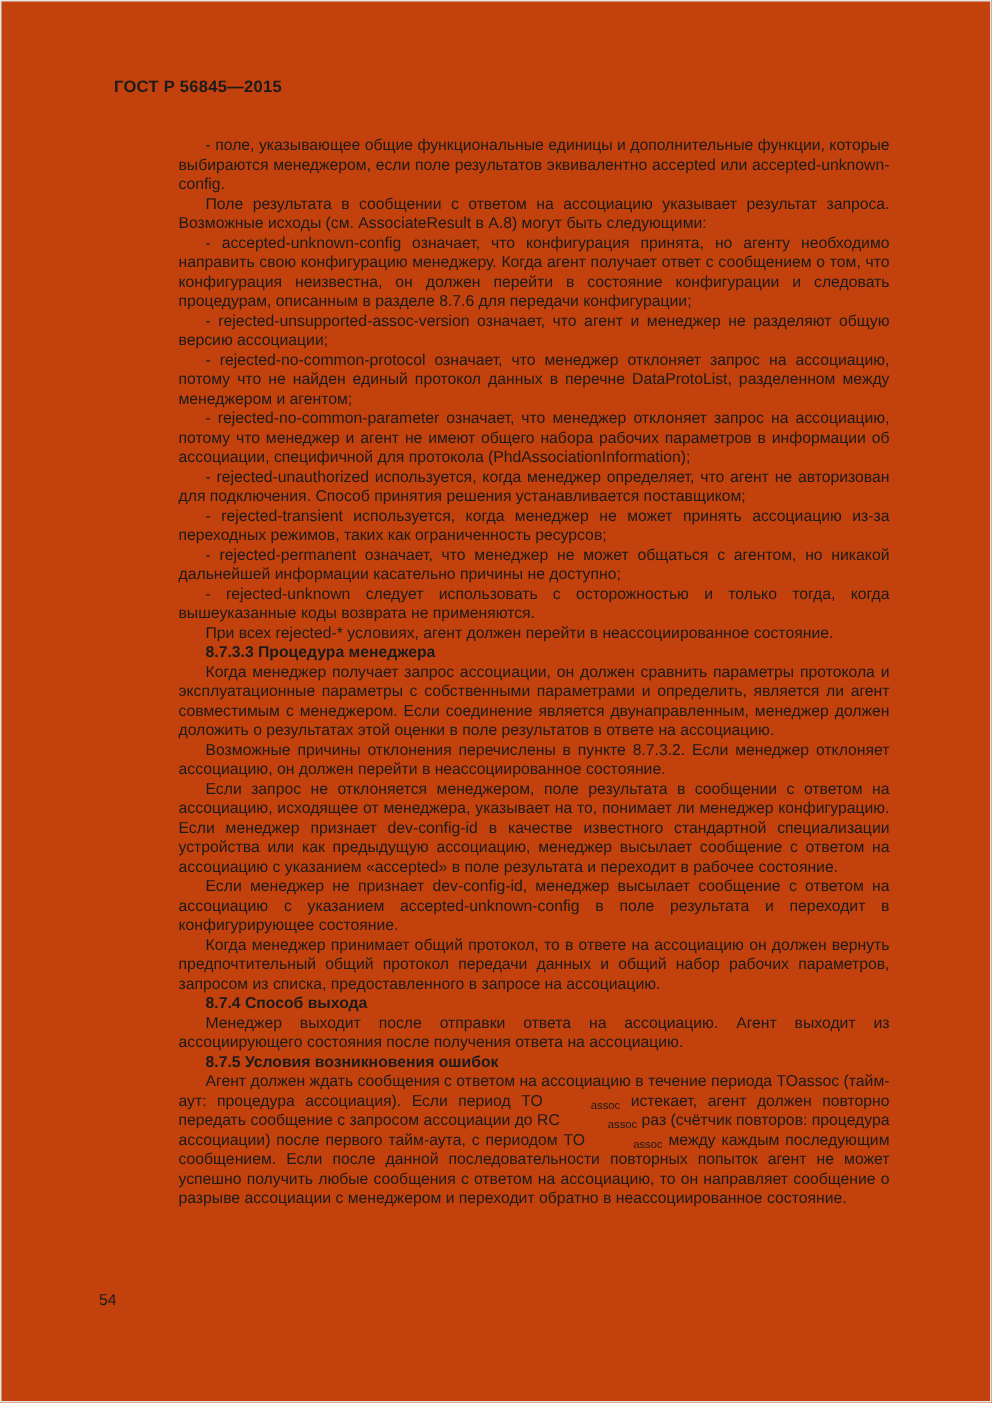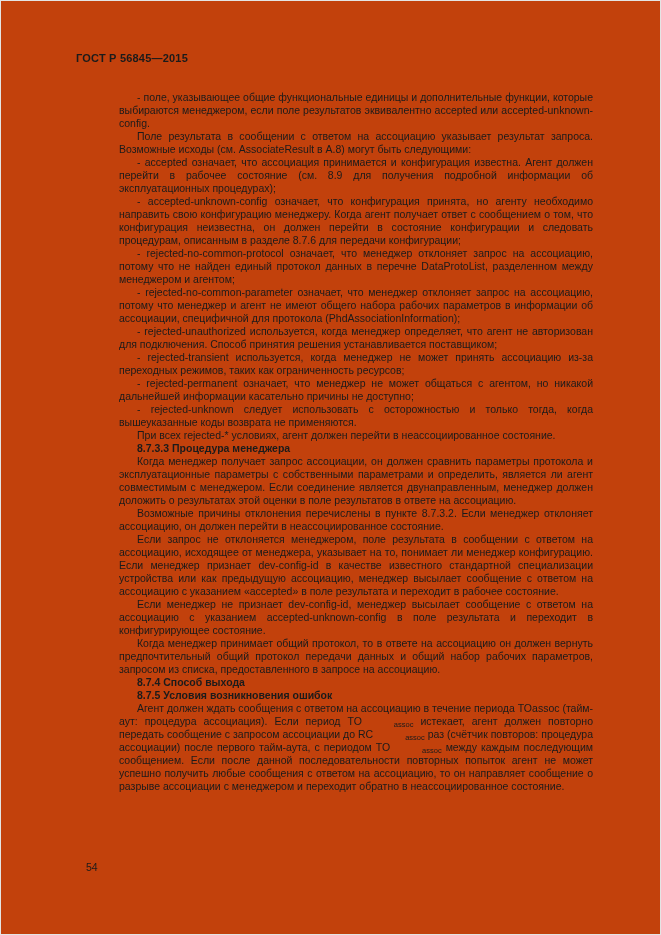--- a/index.html
+++ b/index.html
@@ -38,48 +38,49 @@
   .para { text-indent: 18px; margin-left: 43px; }
   .para.heading { font-weight: bold; }
   sub {
     font-size: 7.5px;
     line-height: 0;
     vertical-align: -2px;
     padding-left: 32px;
   }
   .page-number {
     position: absolute;
-    left: 85px;
+    left: 65px;
     top: 860px;
     font-size: 10.5px;
   }
 </style>
 </head>
 <body>
 
 <div class="page">
   <div class="doc-header">ГОСТ Р 56845—2015</div>
 
   <div class="doc-body">
       <div class="para"><span>- поле, указывающее общие функциональные единицы и дополнительные функции, которые выбираются менеджером, если поле результатов эквивалентно accepted или accepted-unknown-config.</span></div>
       <div class="para"><span>Поле результата в сообщении с ответом на ассоциацию указывает результат запроса. Возможные исходы (см. AssociateResult в А.8) могут быть следующими:</span></div>
-      <div class="para"><span>- accepted означает, что ассоциация принимается и конфигурация известна. Агент должен перейти в рабочее состояние (см. 8.9 для получения подробной информации об эксплуатационных процедурах);</span></div>
       <div class="para"><span>- accepted-unknown-config означает, что конфигурация принята, но агенту необходимо направить свою конфигурацию менеджеру. Когда агент получает ответ с сообщением о том, что конфигурация неизвестна, он должен перейти в состояние конфигурации и следовать процедурам, описанным в разделе 8.7.6 для передачи конфигурации;</span></div>
+      <div class="para"><span>- rejected-unsupported-assoc-version означает, что агент и менеджер не разделяют общую версию ассоциации;</span></div>
       <div class="para"><span>- rejected-no-common-protocol означает, что менеджер отклоняет запрос на ассоциацию, потому что не найден единый протокол данных в перечне DataProtoList, разделенном между менеджером и агентом;</span></div>
       <div class="para"><span>- rejected-no-common-parameter означает, что менеджер отклоняет запрос на ассоциацию, потому что менеджер и агент не имеют общего набора рабочих параметров в информации об ассоциации, специфичной для протокола (PhdAssociationInformation);</span></div>
       <div class="para"><span>- rejected-unauthorized используется, когда менеджер определяет, что агент не авторизован для подключения. Способ принятия решения устанавливается поставщиком;</span></div>
       <div class="para"><span>- rejected-transient используется, когда менеджер не может принять ассоциацию из-за переходных режимов, таких как ограниченность ресурсов;</span></div>
       <div class="para"><span>- rejected-permanent означает, что менеджер не может общаться с агентом, но никакой дальнейшей информации касательно причины не доступно;</span></div>
       <div class="para"><span>- rejected-unknown следует использовать с осторожностью и только тогда, когда вышеуказанные коды возврата не применяются.</span></div>
       <div class="para"><span>При всех rejected-* условиях, агент должен перейти в неассоциированное состояние.</span></div>
       <div class="para heading"><span>8.7.3.3 Процедура менеджера</span></div>
       <div class="para"><span>Когда менеджер получает запрос ассоциации, он должен сравнить параметры протокола и эксплуатационные параметры с собственными параметрами и определить, является ли агент совместимым с менеджером. Если соединение является двунаправленным, менеджер должен доложить о результатах этой оценки в поле результатов в ответе на ассоциацию.</span></div>
       <div class="para"><span>Возможные причины отклонения перечислены в пункте 8.7.3.2. Если менеджер отклоняет ассоциацию, он должен перейти в неассоциированное состояние.</span></div>
       <div class="para"><span>Если запрос не отклоняется менеджером, поле результата в сообщении с ответом на ассоциацию, исходящее от менеджера, указывает на то, понимает ли менеджер конфигурацию. Если менеджер признает dev-config-id в качестве известного стандартной специализации устройства или как предыдущую ассоциацию, менеджер высылает сообщение с ответом на ассоциацию с указанием «accepted» в поле результата и переходит в рабочее состояние.</span></div>
       <div class="para"><span>Если менеджер не признает dev-config-id, менеджер высылает сообщение с ответом на ассоциацию с указанием accepted-unknown-config в поле результата и переходит в конфигурирующее состояние.</span></div>
       <div class="para"><span>Когда менеджер принимает общий протокол, то в ответе на ассоциацию он должен вернуть предпочтительный общий протокол передачи данных и общий набор рабочих параметров, запросом из списка, предоставленного в запросе на ассоциацию.</span></div>
       <div class="para heading"><span>8.7.4 Способ выхода</span></div>
+      <div class="para"><span>Менеджер выходит после отправки ответа на ассоциацию. Агент выходит из ассоциирующего состояния после получения ответа на ассоциацию.</span></div>
       <div class="para heading"><span>8.7.5 Условия возникновения ошибок</span></div>
       <div class="para"><span>Агент должен ждать сообщения с ответом на ассоциацию в течение периода TOassoc (тайм-аут: процедура ассоциация). Если период TO</span><sub>assoc</sub><span> истекает, агент должен повторно передать сообщение с запросом ассоциации до RC</span><sub>assoc</sub><span> раз (счётчик повторов: процедура ассоциации) после первого тайм-аута, с периодом TO</span><sub>assoc</sub><span> между каждым последующим сообщением. Если после данной последовательности повторных попыток агент не может успешно получить любые сообщения с ответом на ассоциацию, то он направляет сообщение о разрыве ассоциации с менеджером и переходит обратно в неассоциированное состояние.</span></div>
     </div>
 
   <div class="page-number">54</div>
 </div>
 
 </body></html>

